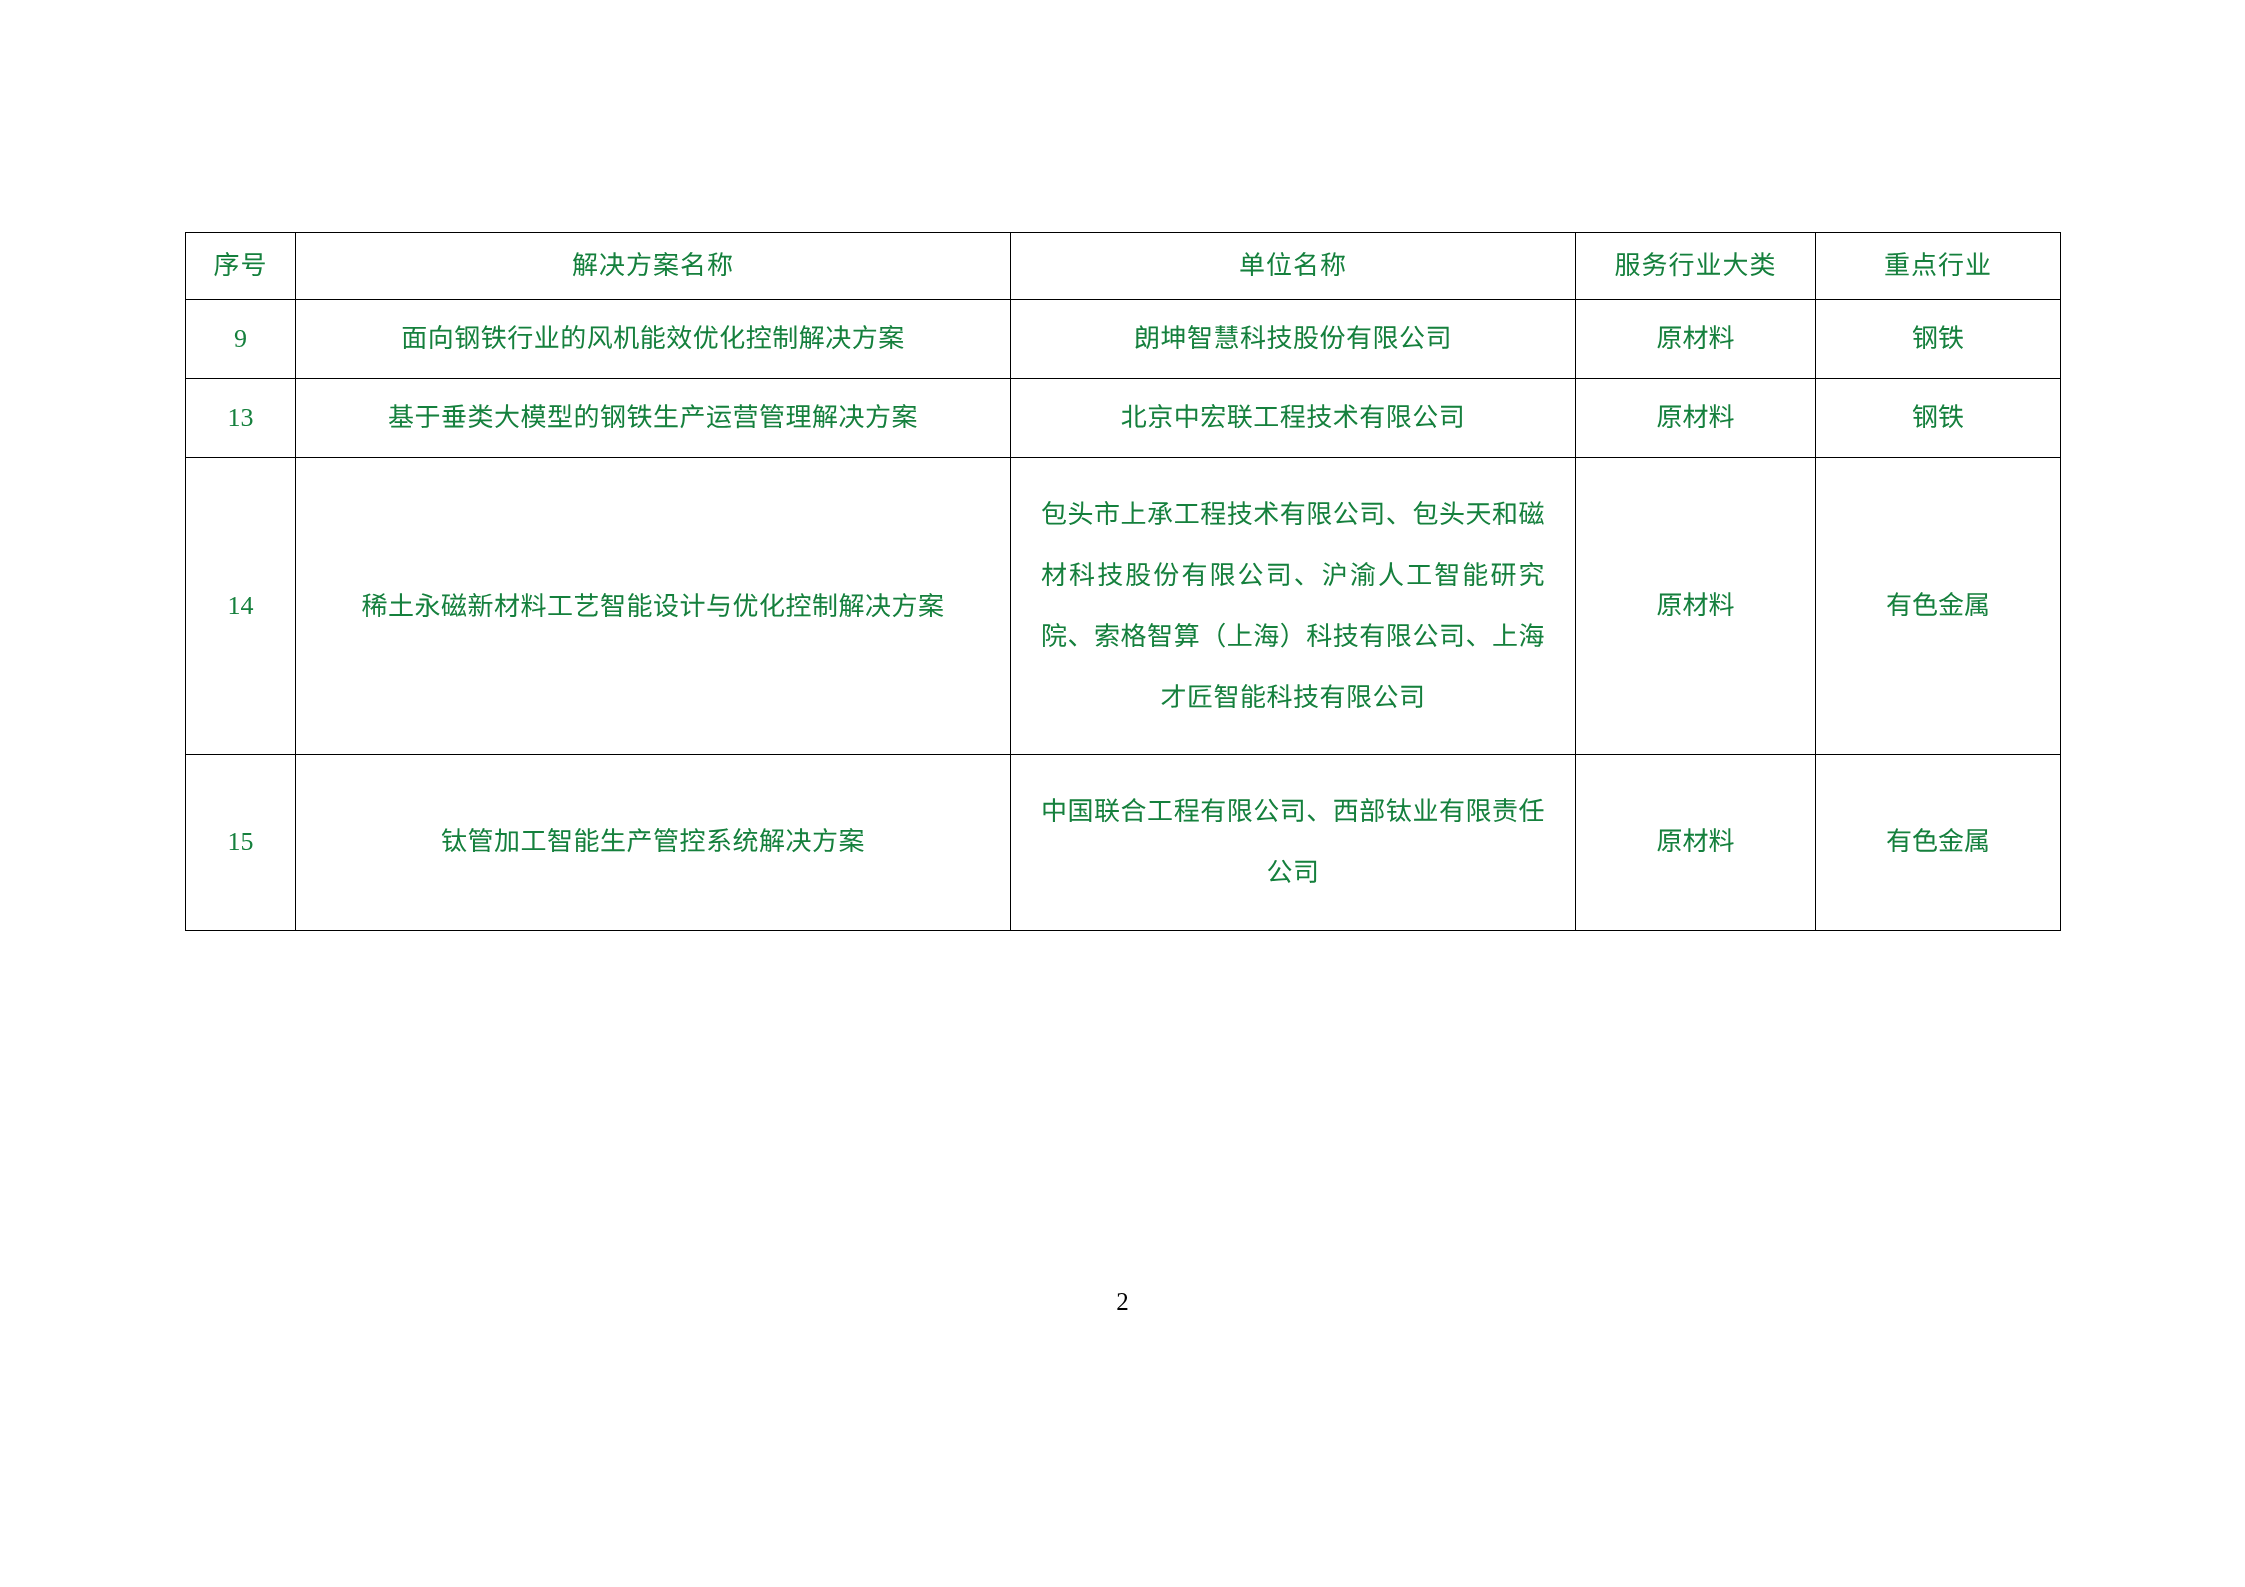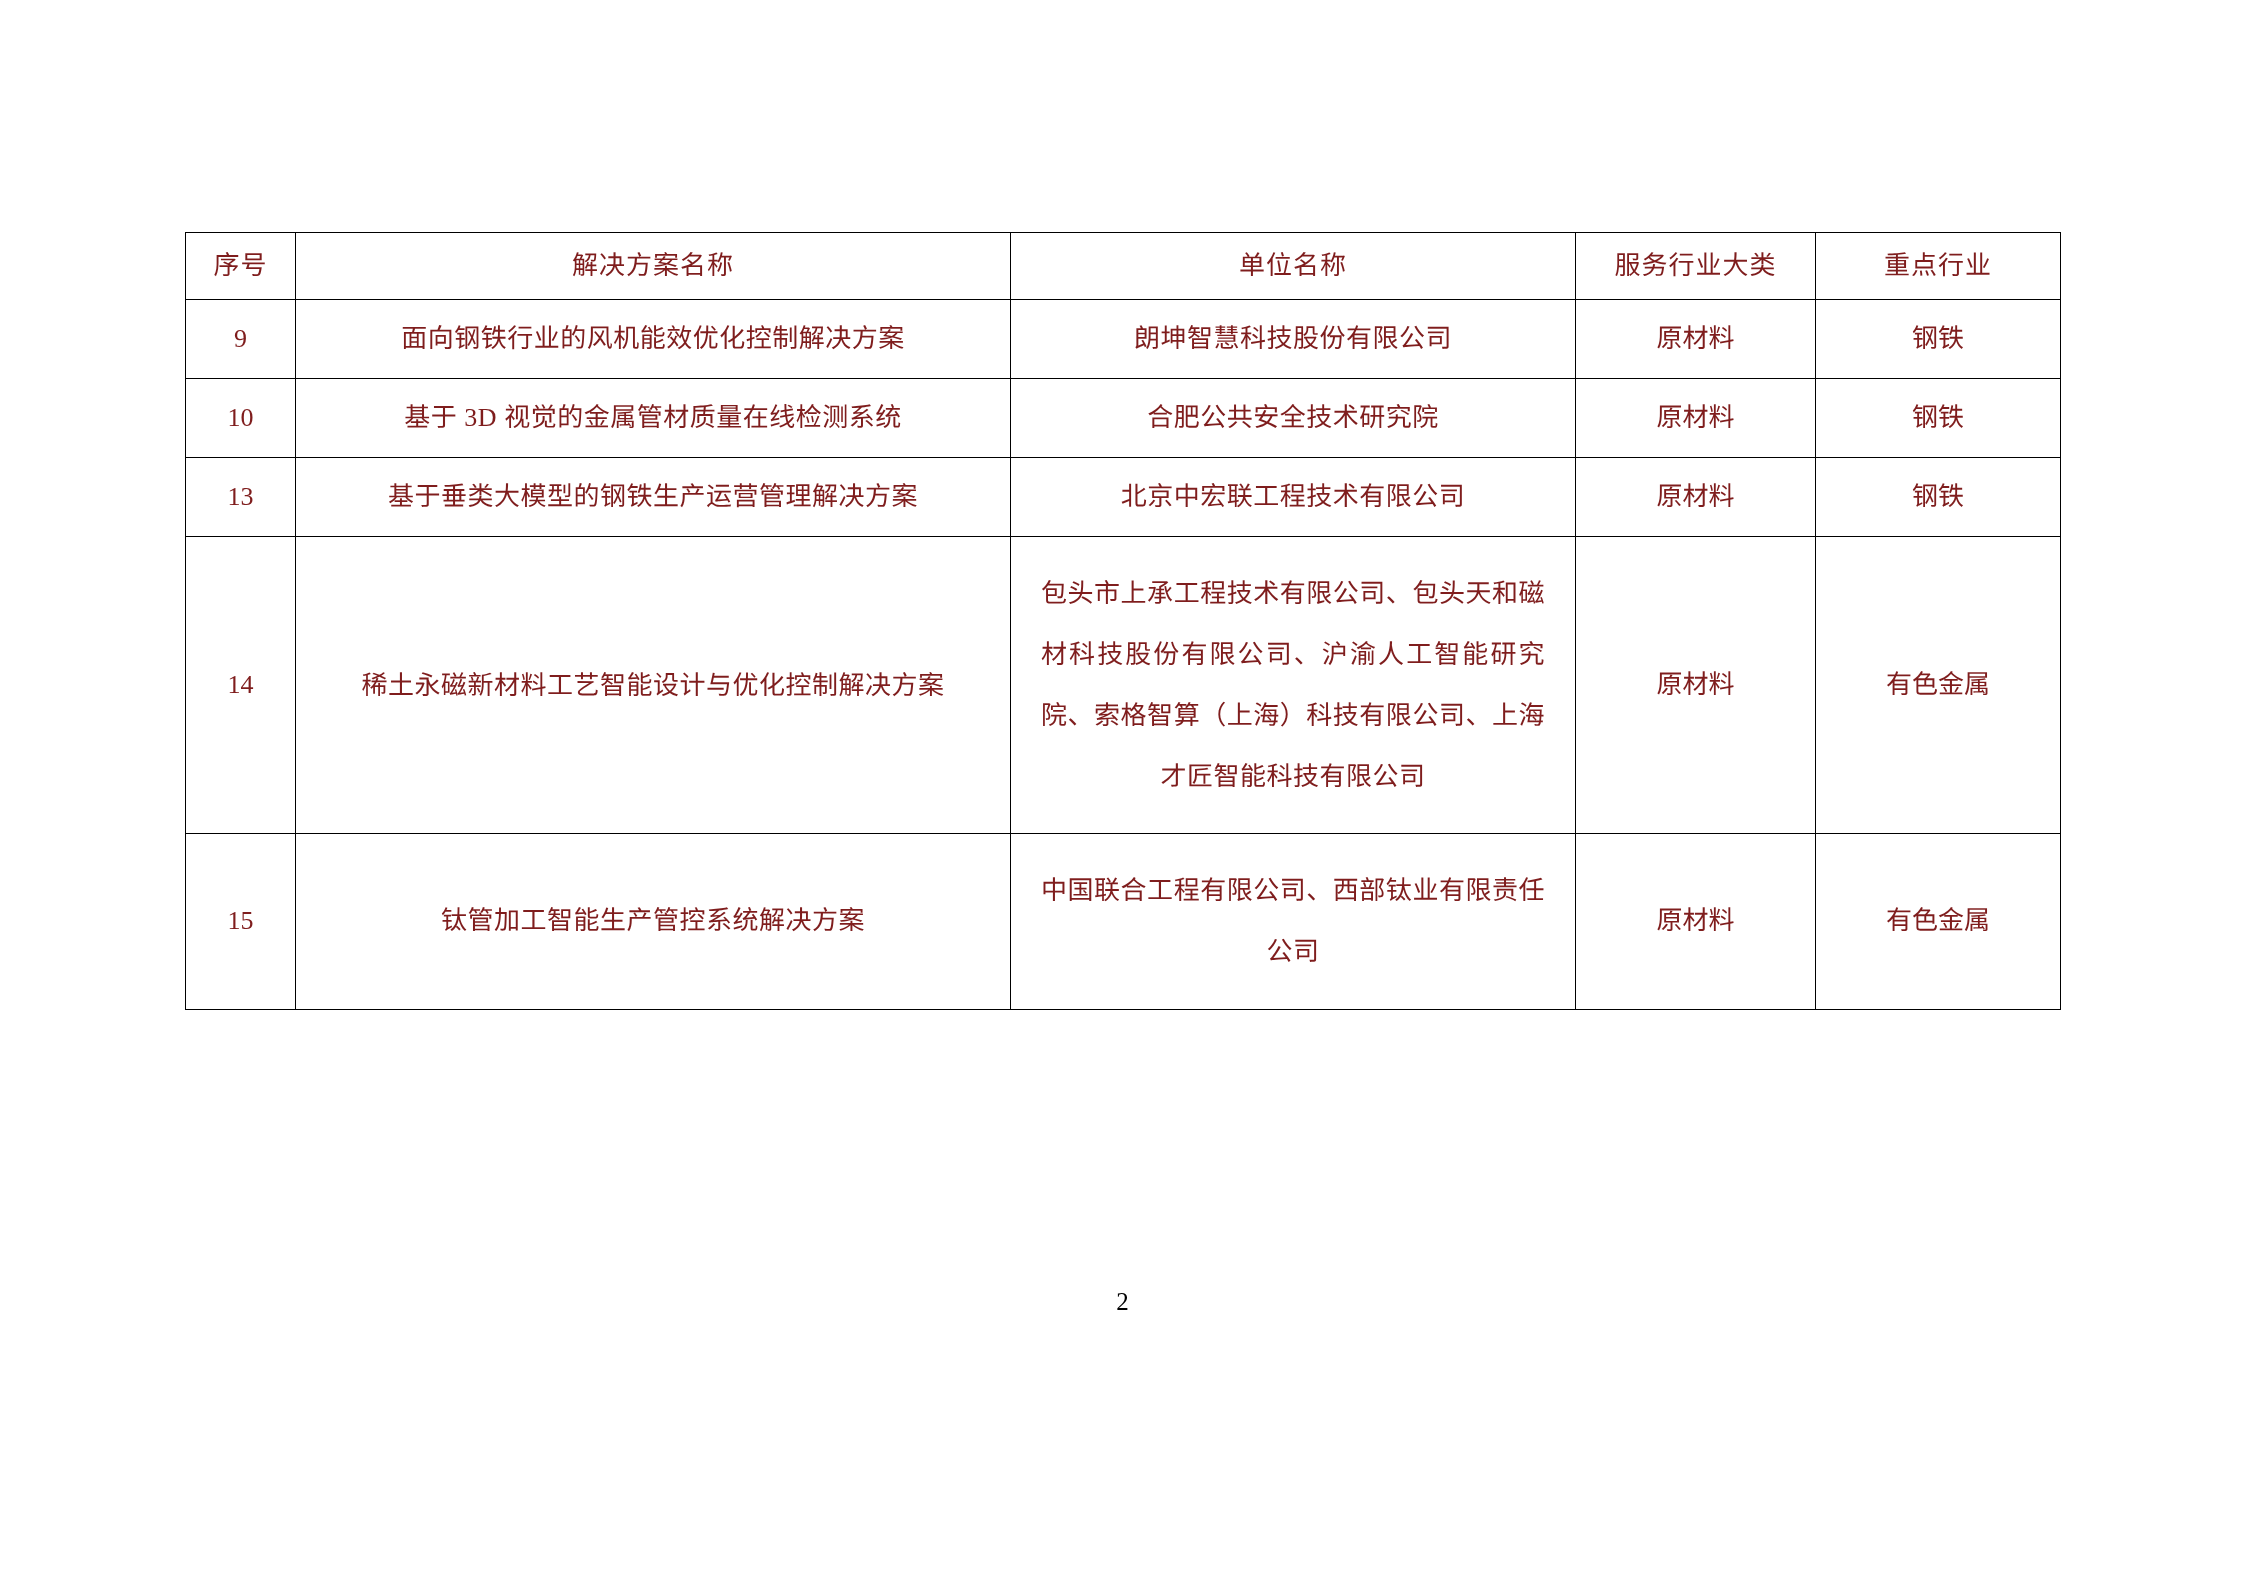--- a/index.html
+++ b/index.html
@@ -33,21 +33,21 @@
     table-layout: fixed;
   }
   table.doc-table td, table.doc-table th {
     border: 1.5px solid #000000;
     padding: 0;
     text-align: center;
     vertical-align: middle;
     font-weight: normal;
     font-size: 26px;
     line-height: 1.95;
-    color: #7f1d1d;
+    color: #15803d;
   }
   col.c-seq { width: 110px; }
   col.c-name { width: 715px; }
   col.c-unit { width: 565px; }
   col.c-major { width: 240px; }
   col.c-key { width: 245px; }
 
   thead td {
     height: 66px;
     font-size: 27px;
@@ -117,27 +117,20 @@
       </thead>
       <tbody>
         <tr>
           <td class="seq-cell">9</td>
           <td class="name-cell">面向钢铁行业的风机能效优化控制解决方案</td>
           <td class="unit-cell">朗坤智慧科技股份有限公司</td>
           <td class="cat-cell">原材料</td>
           <td class="cat-cell">钢铁</td>
         </tr>
         <tr>
-          <td class="seq-cell">10</td>
-          <td class="name-cell">基于 3D 视觉的金属管材质量在线检测系统</td>
-          <td class="unit-cell">合肥公共安全技术研究院</td>
-          <td class="cat-cell">原材料</td>
-          <td class="cat-cell">钢铁</td>
-        </tr>
-        <tr>
           <td class="seq-cell">13</td>
           <td class="name-cell">基于垂类大模型的钢铁生产运营管理解决方案</td>
           <td class="unit-cell">北京中宏联工程技术有限公司</td>
           <td class="cat-cell">原材料</td>
           <td class="cat-cell">钢铁</td>
         </tr>
         <tr class="tall-row">
           <td class="seq-cell">14</td>
           <td class="name-cell multiline">
               <span class="cell-pad">稀土永磁新材料工艺智能设计与优化控制解决方案</span>

